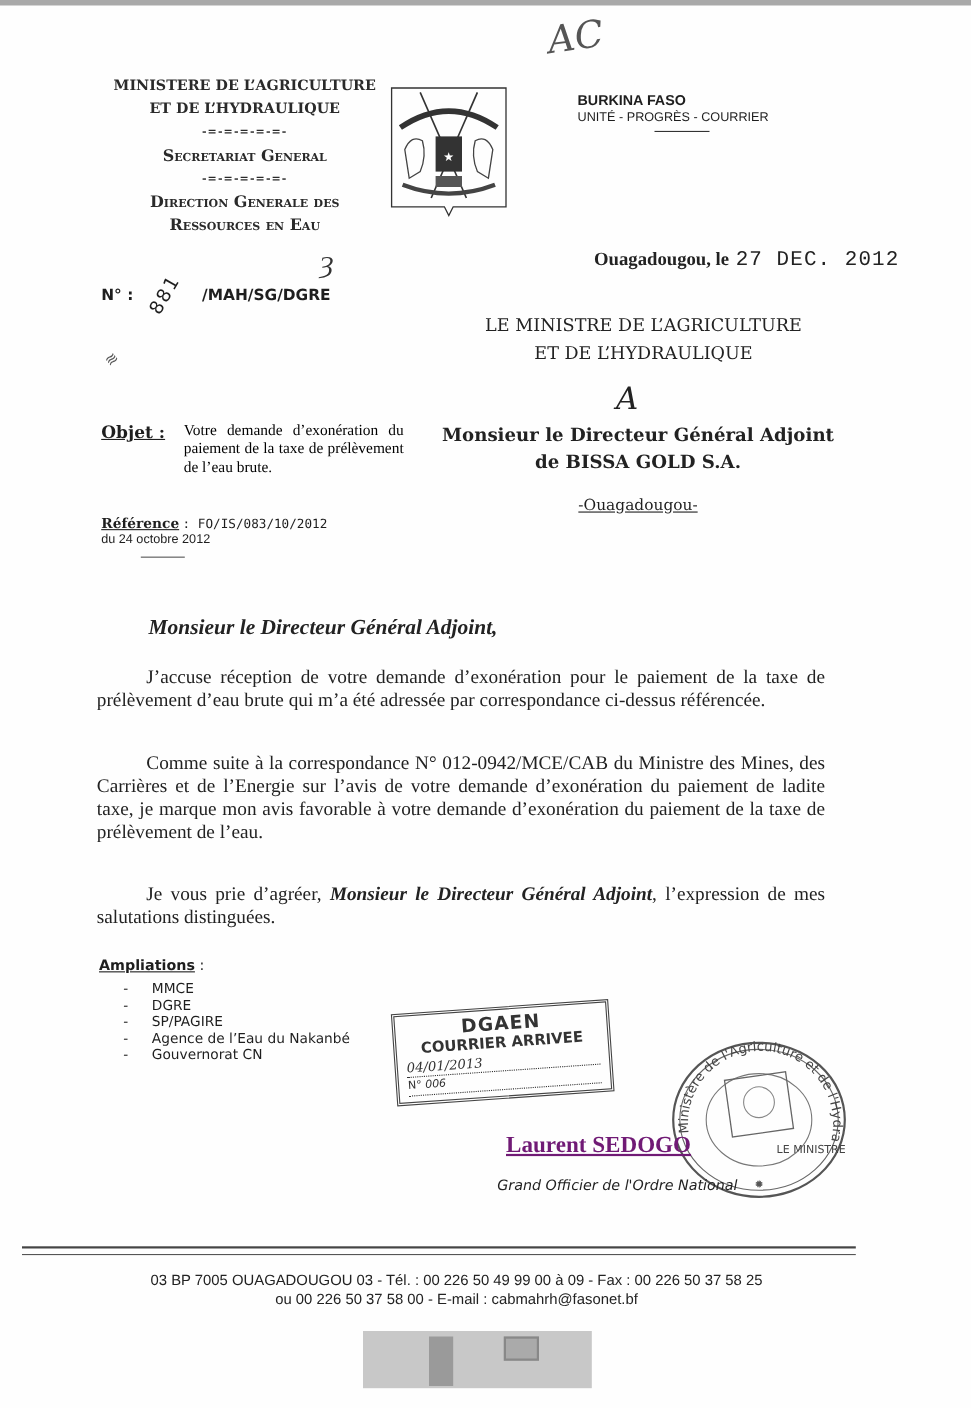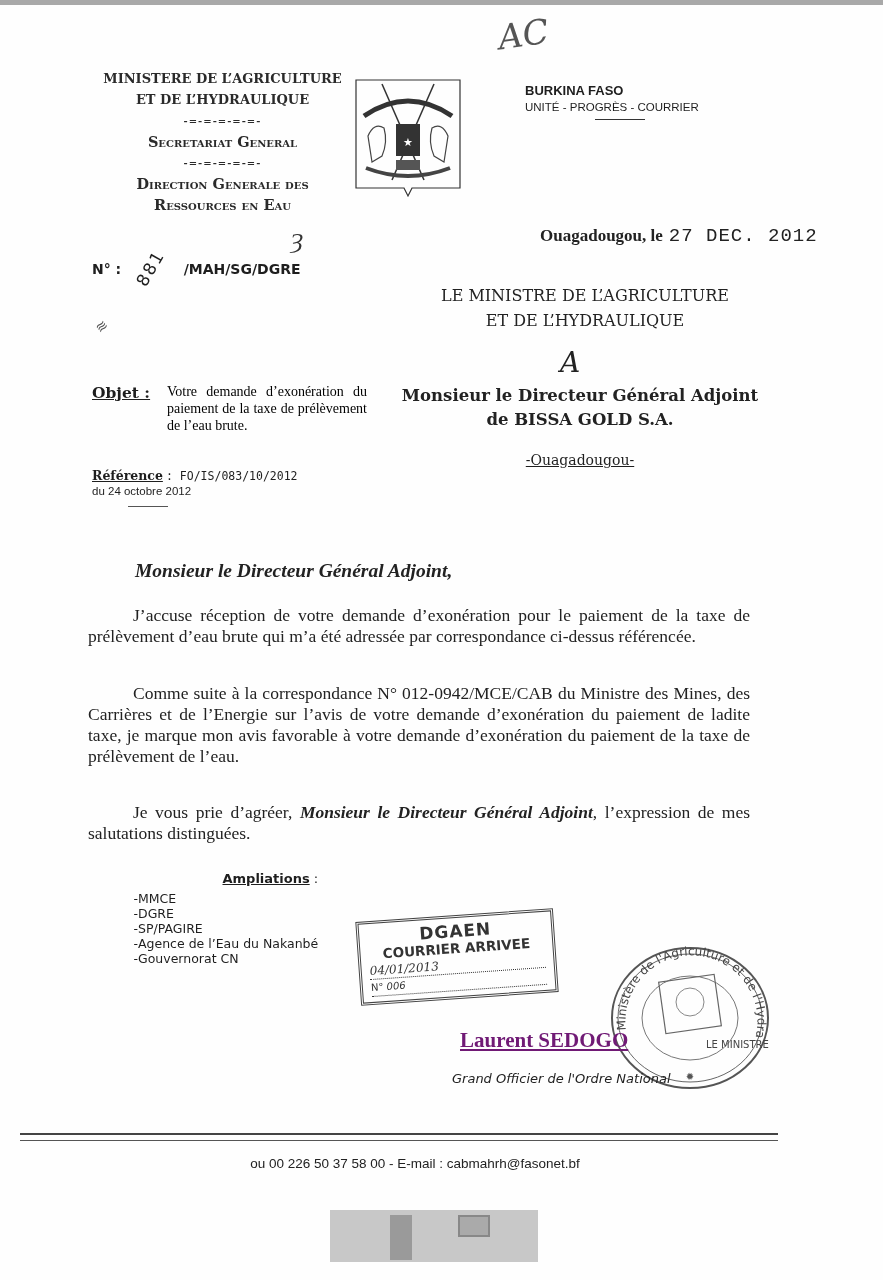--- a/index.html
+++ b/index.html
@@ -50,21 +50,21 @@
 
   
   .salutation { left: 135px; top: 560px; font-style: italic; font-weight: bold; font-size: 19.5px; color: #222; }
   .para { left: 88px; width: 662px; font-size: 17.5px; line-height: 21px; text-align: justify; text-indent: 45px; color: #222; }
   .p1 { top: 605px; }
   .p2 { top: 683px; }
   .p3 { top: 802px; }
   .p3 .bi { font-style: italic; font-weight: bold; }
 
   
-  .ampl { left: 90px; top: 871px; font-family: "DejaVu Sans", sans-serif; font-size: 13px; text-align: right; }
+  .ampl { left: 90px; top: 871px; font-family: "DejaVu Sans", sans-serif; font-size: 13px; }
   .ampl .lbl { font-weight: bold; text-decoration: underline; }
   .ampl ul { list-style: none; padding: 0; margin: 5px 0 0 22px; }
   .ampl li { font-size: 12.5px; line-height: 15px; display: flex; }
   .ampl li .dash { width: 26px; }
 
   
   .recstamp { left: 358px; top: 915px; width: 198px; height: 84px; border: 3px double #444; transform: rotate(-4deg); font-family: "DejaVu Sans", sans-serif; color: #333; padding: 4px 8px; box-sizing: border-box; }
   .recstamp .t1 { text-align: center; font-weight: bold; font-size: 17px; letter-spacing: 1px; line-height: 18px; }
   .recstamp .t2 { text-align: center; font-weight: bold; font-size: 13.5px; line-height: 16px; }
   .recstamp .line { font-family: "DejaVu Serif", serif; font-style: italic; font-size: 12px; border-bottom: 1px dotted #333; margin-top: 2px; height: 15px; }
@@ -213,19 +213,20 @@
     <text x="84" y="140" font-size="10" fill="#555" text-anchor="middle">✹</text>
   </svg>
 </div>
 
 <div class="abs signame">Laurent SEDOGO</div>
 <div class="abs sigtitle">Grand Officier de l'Ordre National</div>
 
 <div class="abs footrule1"></div>
 <div class="abs footrule2"></div>
 <div class="abs footer">
+  <div>03 BP 7005 OUAGADOUGOU 03 - Tél. : 00 226 50 49 99 00 à 09 - Fax : 00 226 50 37 58 25</div>
   <div>ou 00 226 50 37 58 00 - E-mail : cabmahrh@fasonet.bf</div>
 </div>
 
 <div class="abs scanstrip">
   <div class="b1"></div>
     <div class="b2"></div>
 </div>
 
 </body></html>

